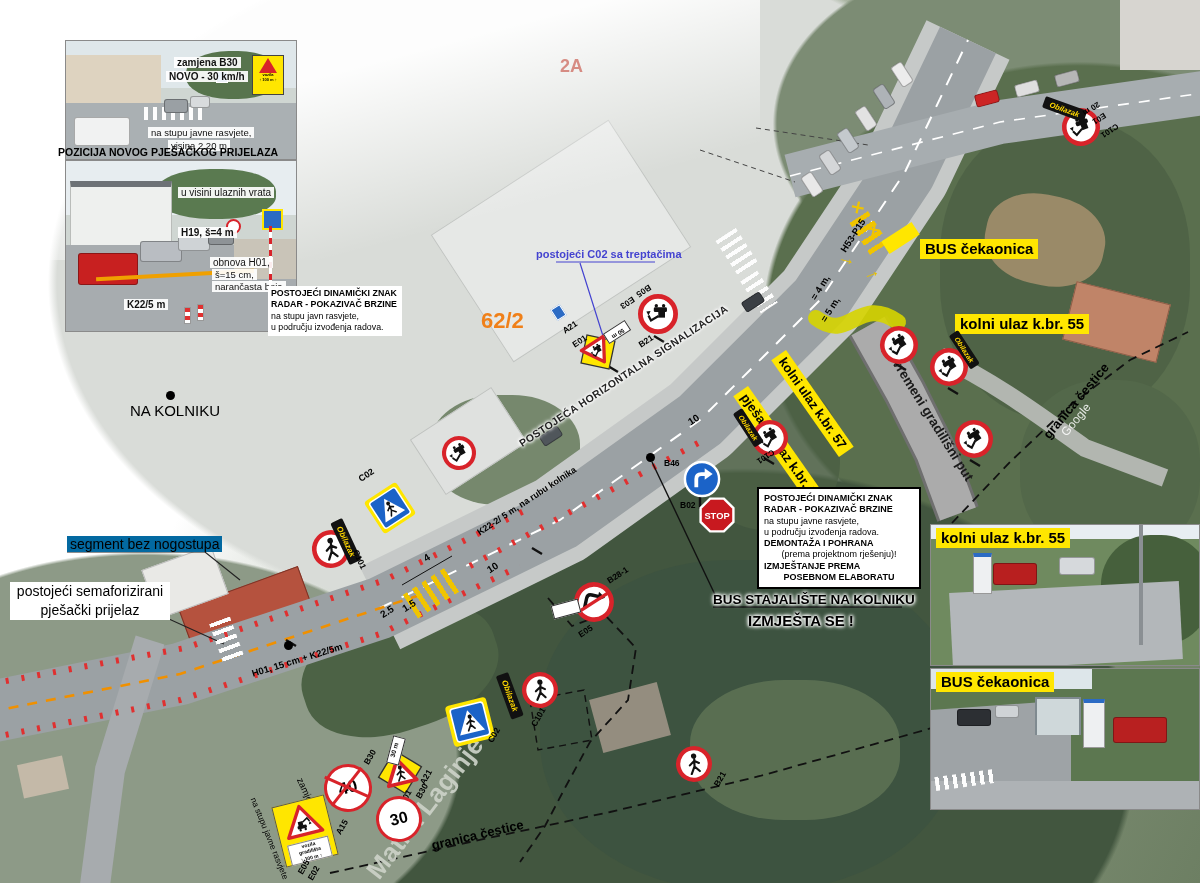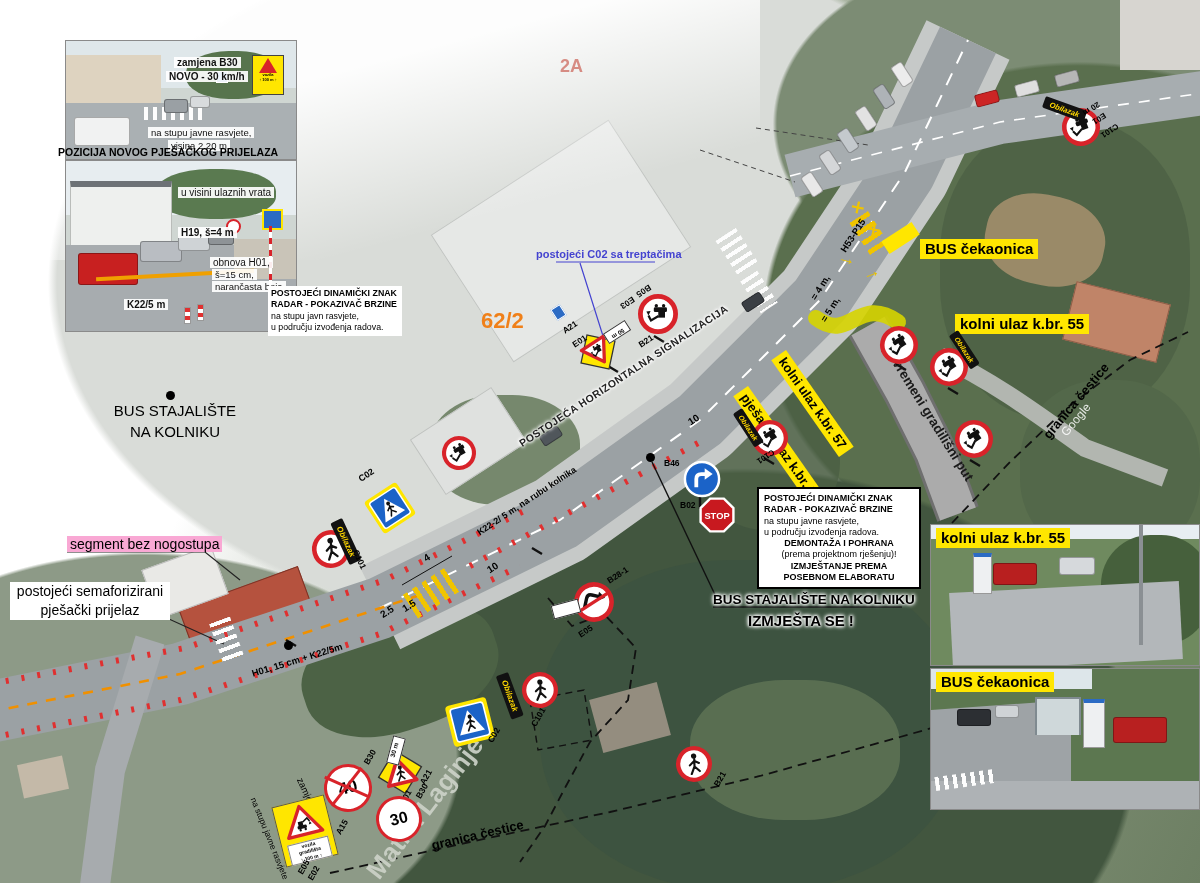--- a/index.html
+++ b/index.html
@@ -190,54 +190,53 @@
 
 
   <div class="abs" style="left:268px;top:286px;width:128px;background:#fff;padding:2px 3px;font-size:8.8px;line-height:1.3">
     <div style="font-weight:bold">POSTOJEĆI DINAMIČKI ZNAK</div>
     <div style="font-weight:bold">RADAR - POKAZIVAČ BRZINE</div>
     <div>na stupu javn rasvjete,</div>
     <div>u području izvođenja radova.</div>
   </div>
   <div class="dot" style="left:166px;top:391px"></div>
   <div class="abs" style="left:60px;top:400px;width:230px;text-align:center;font-size:15px;line-height:1.4">
-    <div>BUS STAJALIŠTE</div>
     <div>NA KOLNIKU</div>
   </div>
 
   <div class="ylbl" style="left:920px;top:239px;font-size:15px">BUS čekaonica</div>
   <div class="abs" style="left:893px;top:220px;width:15px;height:36px;background:#ffe600;transform:rotate(57deg)"></div>
   <div class="ylbl" style="left:955px;top:314px;font-size:15px">kolni ulaz k.br. 55</div>
   <div class="ylbl" style="left:786px;top:350px;font-size:13px;transform:rotate(55deg);transform-origin:0 0">kolni ulaz k.br. 57</div>
   <div class="ylbl" style="left:748px;top:386px;font-size:13px;transform:rotate(55deg);transform-origin:0 0">pješački ulaz k.br. 57</div>
   <div class="lbl" style="left:893px;top:342px;font-size:13.5px;transform:rotate(58deg);transform-origin:0 0;color:#1a1a1a">privremeni gradilišni put</div>
   <div class="lbl" style="left:536px;top:248px;font-size:11px;color:#4443d0">postojeći C02 sa treptačima</div>
   <div class="abs" style="left:553px;top:306px;width:9px;height:11px;background:#2b6bc4;transform:rotate(-33deg);border:1px solid #fff"></div>
   <div class="lbl" style="left:481px;top:308px;font-size:22px;color:#f08019">62/2</div>
   <div class="lbl halo" style="left:520px;top:438px;font-size:10.5px;letter-spacing:.4px;transform:rotate(-33.5deg);transform-origin:0 50%;color:#222">POSTOJEĆA HORIZONTALNA SIGNALIZACIJA</div>
   <div class="lbl" style="left:478px;top:528px;font-size:9px;transform:rotate(-33.5deg);transform-origin:0 50%">K22-2/ 5 m, na rubu kolnika</div>
   <div class="lbl" style="left:252px;top:668px;font-size:9.5px;transform:rotate(-17deg);transform-origin:0 50%">H01, 15 cm + K22/5m</div>
-  <div class="lbl" style="left:67px;top:536px;font-size:14px;font-weight:normal;background:#f9a8d4;padding:0 3px">segment bez nogostupa</div>
+  <div class="lbl" style="left:67px;top:536px;font-size:14px;font-weight:normal;background:#0369a1;padding:0 3px">segment bez nogostupa</div>
   <div class="abs" style="left:10px;top:582px;width:160px;text-align:center;font-size:14px;background:#fff;line-height:1.35">
     <div>postojeći semaforizirani</div>
       <div>pješački prijelaz</div>
   </div>
   <div class="lbl halo" style="left:713px;top:592px;font-size:13.5px">BUS STAJALIŠTE NA KOLNIKU</div>
   <div class="lbl halo" style="left:748px;top:612px;font-size:15px">IZMJEŠTA SE !</div>
   <div class="dot" style="left:646px;top:453px"></div>
   <div class="dot" style="left:284px;top:641px"></div>
 
   <div class="note-box" style="left:757px;top:487px;width:150px;font-size:9px">
     <div style="font-weight:bold">POSTOJEĆI DINAMIČKI ZNAK</div>
     <div style="font-weight:bold">RADAR - POKAZIVAČ BRZINE</div>
     <div>na stupu javne rasvjete,</div>
     <div>u području izvođenja radova.</div>
-    <div style="font-weight:bold;text-align:center">DEMONTAŽA I POHRANA</div>
+    <div style="font-weight:bold;text-align:left">DEMONTAŽA I POHRANA</div>
     <div style="text-align:center">(prema projektnom rješenju)!</div>
-    <div style="font-weight:bold;text-align:center">IZMJEŠTANJE PREMA</div>
+    <div style="font-weight:bold;text-align:left">IZMJEŠTANJE PREMA</div>
     <div style="font-weight:bold;text-align:center">POSEBNOM ELABORATU</div>
   </div>
 
   <div class="lbl" style="left:838px;top:248px;font-size:9.5px;transform:rotate(-57deg);transform-origin:0 0">H53-P15</div>
   <div class="lbl" style="left:808px;top:296px;font-size:9.5px;transform:rotate(-58deg);transform-origin:0 0">= 4 m,</div>
   <div class="lbl" style="left:818px;top:318px;font-size:9.5px;transform:rotate(-58deg);transform-origin:0 0">= 5 m,</div>
   <div class="lbl" style="left:688px;top:414px;font-size:10px;transform:rotate(-33deg)">10</div>
   <div class="lbl" style="left:487px;top:562px;font-size:10px;transform:rotate(-33deg)">10</div>
   <div class="lbl" style="left:424px;top:552px;font-size:10px;transform:rotate(-33deg)">4</div>
   <div class="lbl" style="left:380px;top:606px;font-size:10px;transform:rotate(-33deg)">2.5</div>

